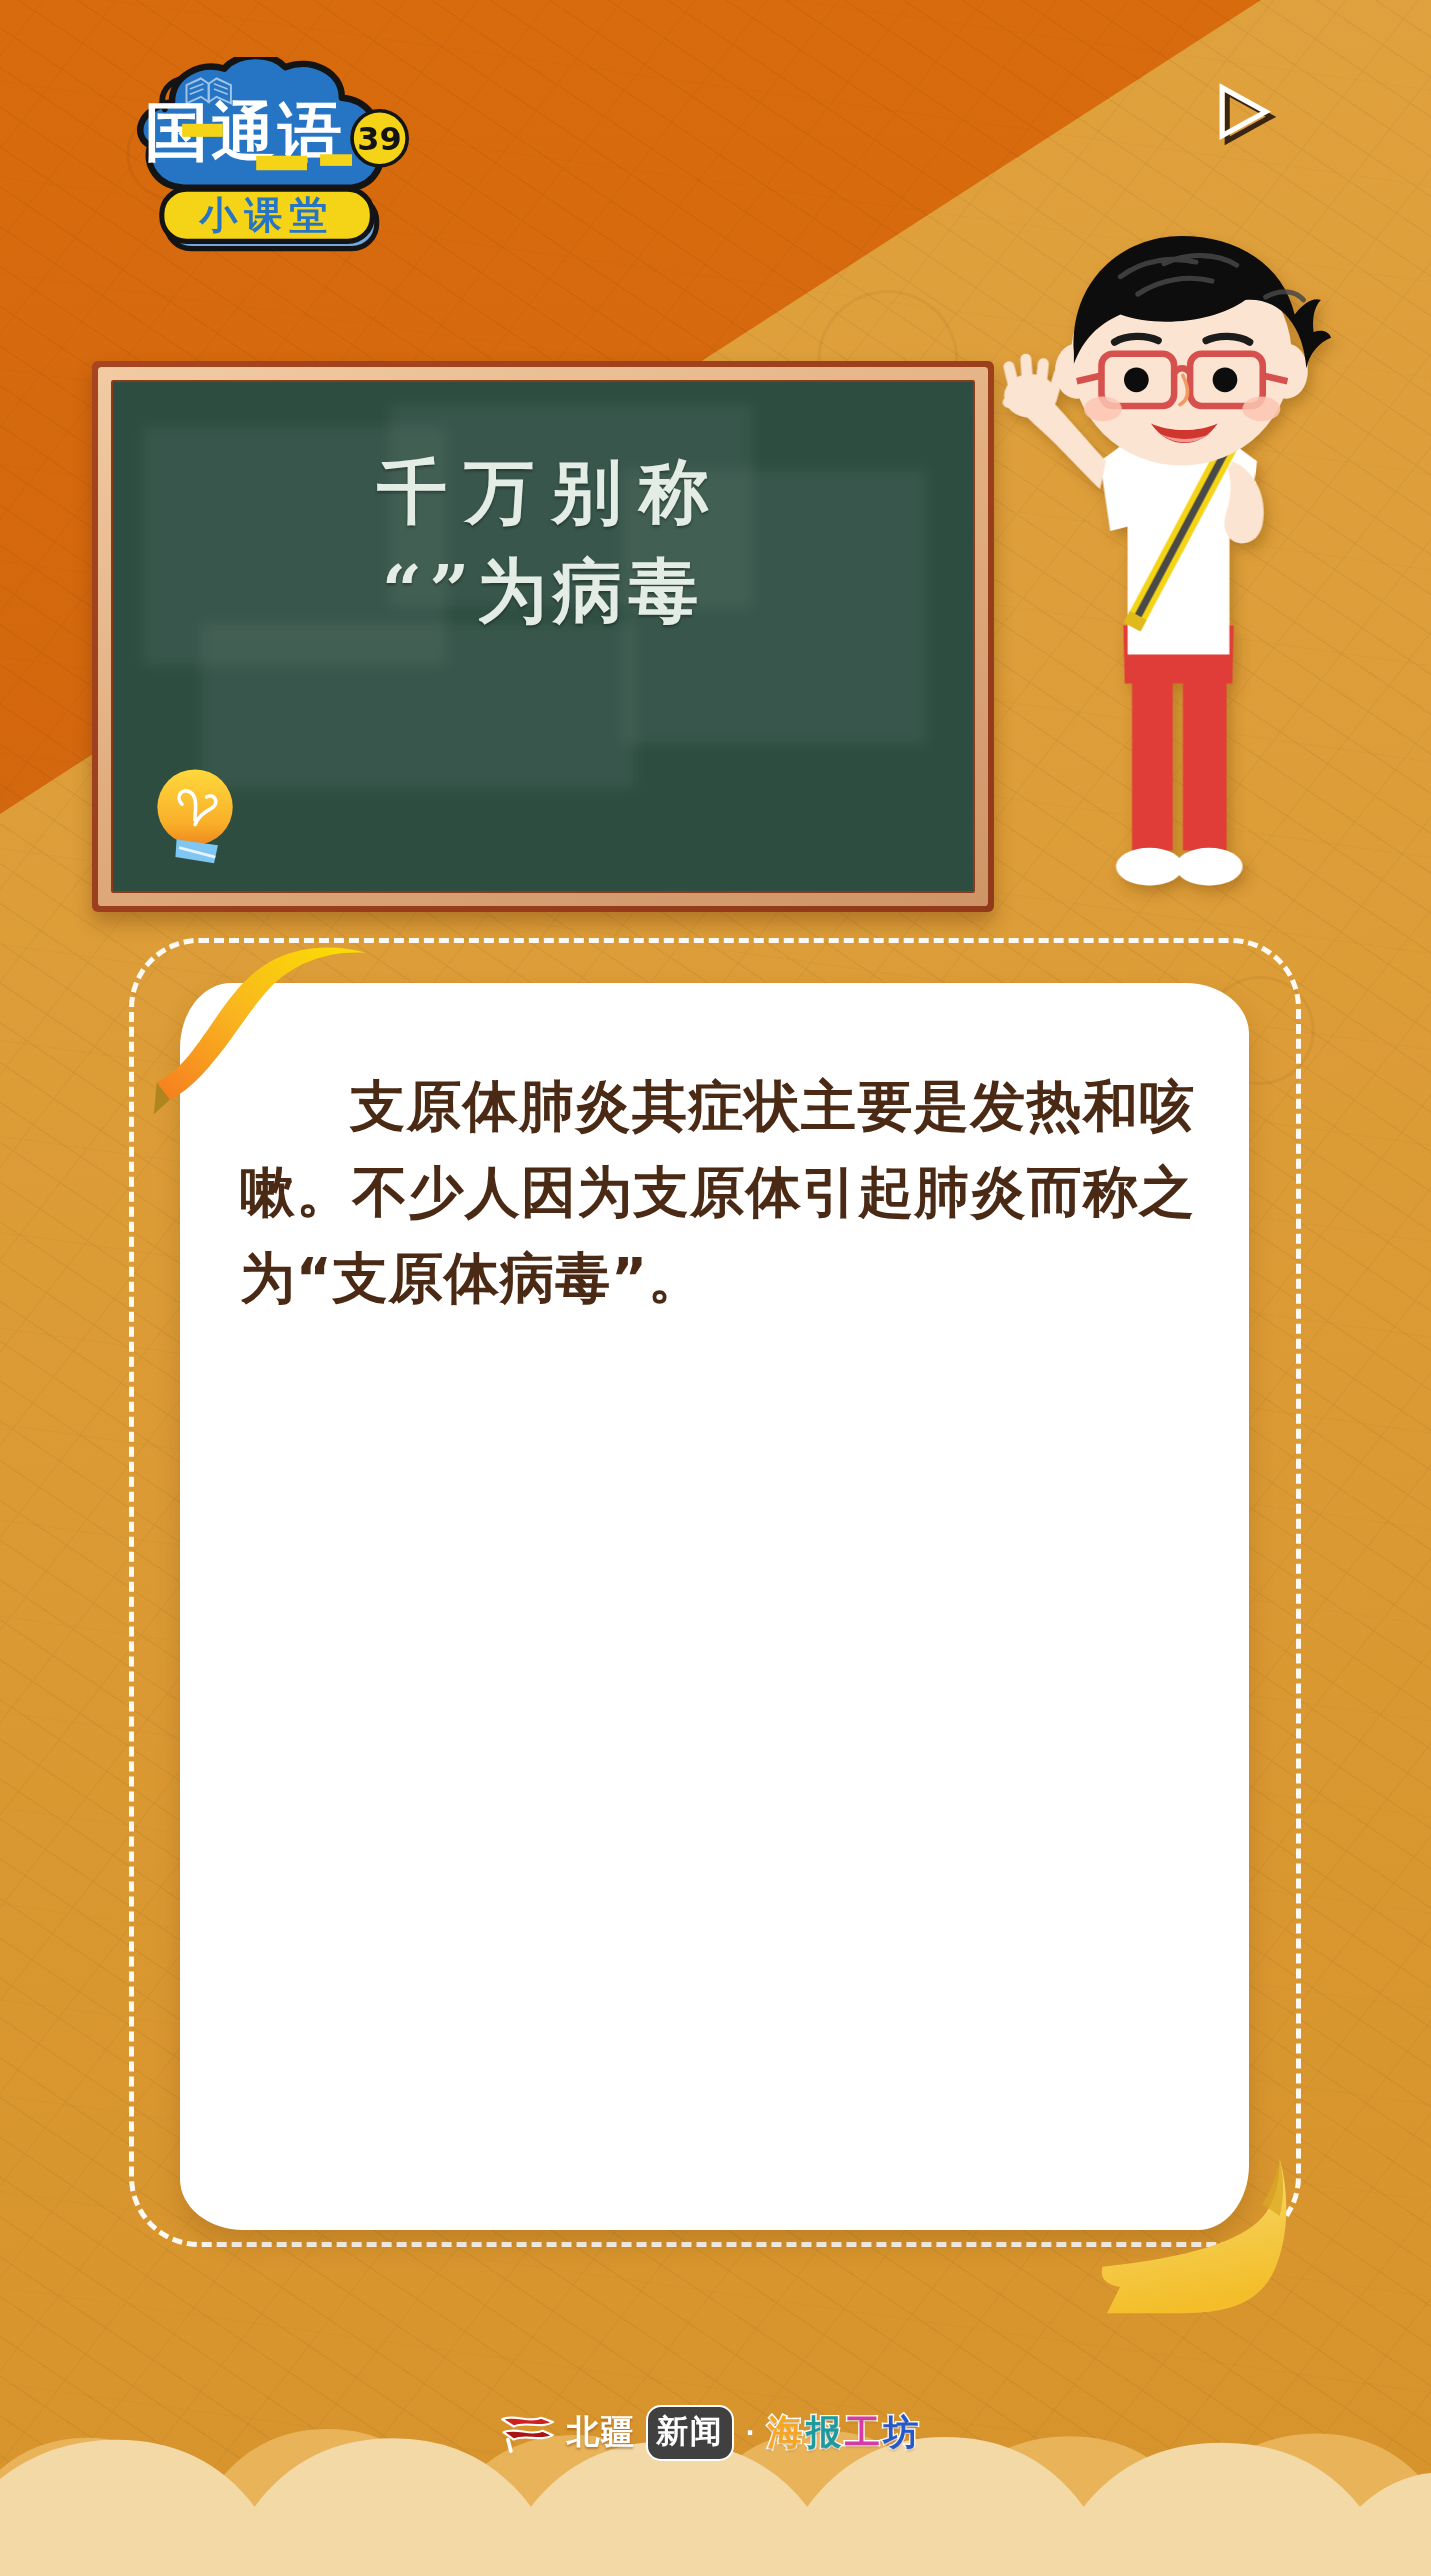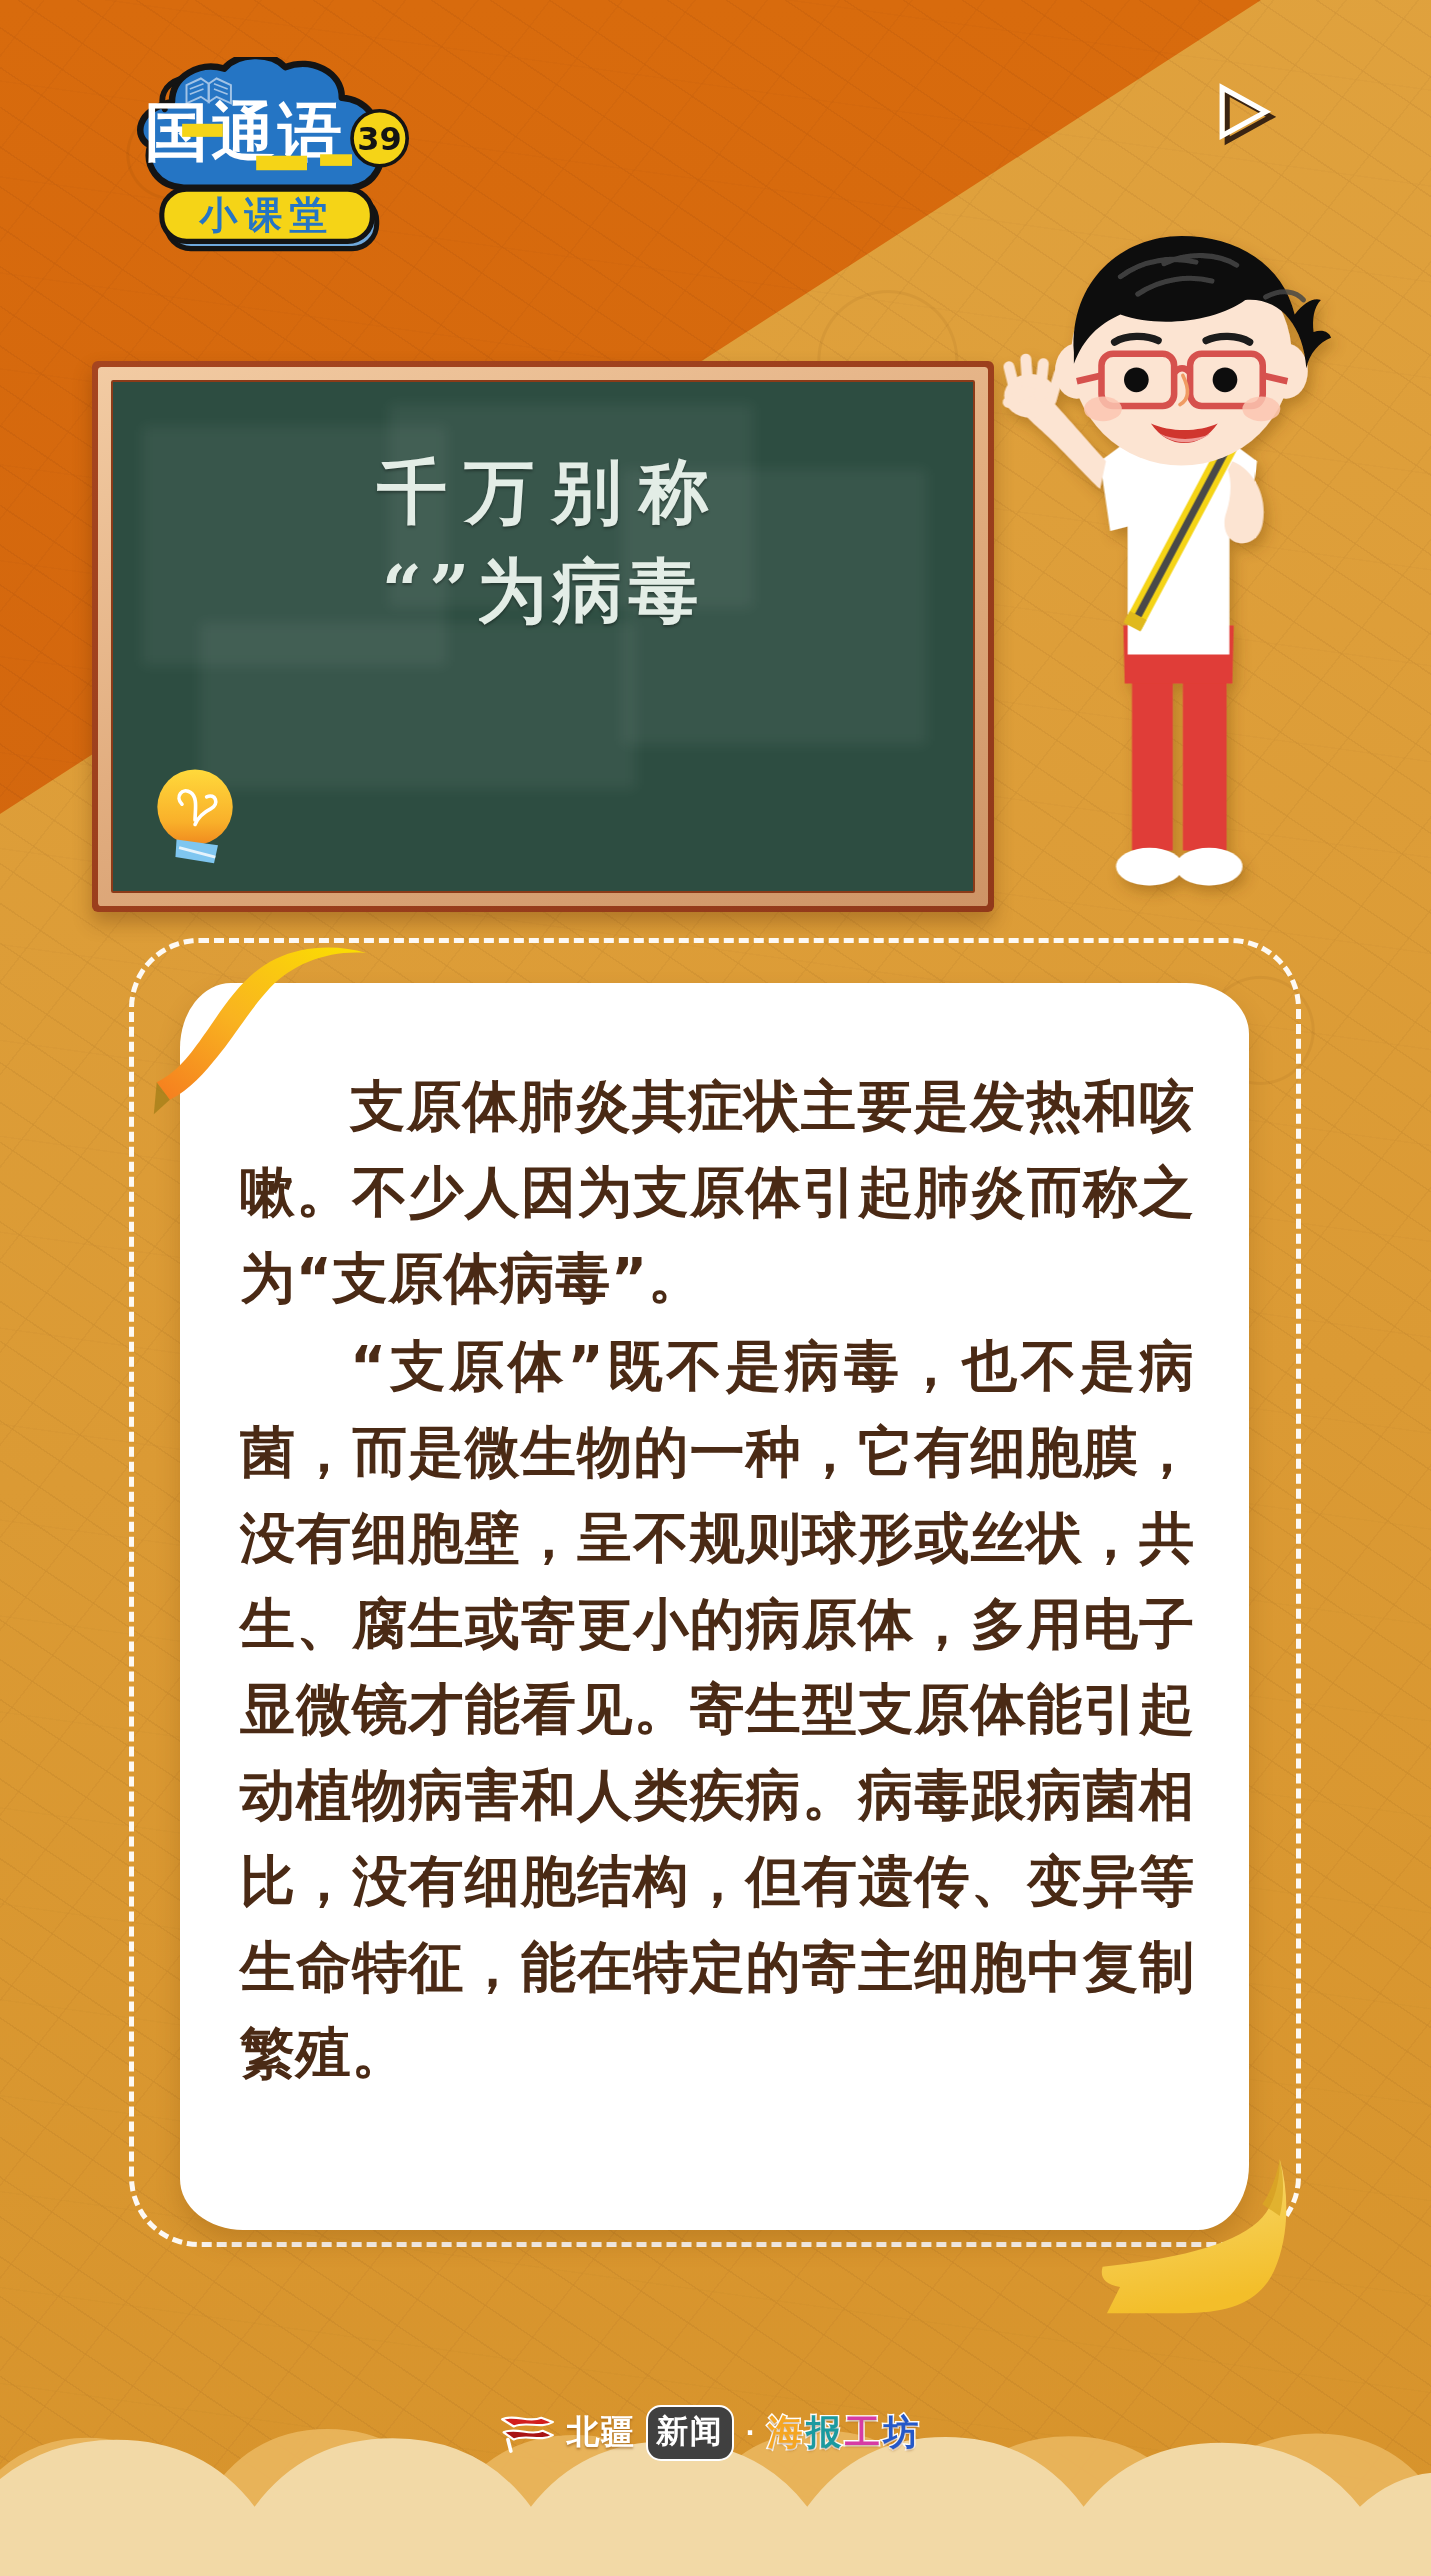--- a/index.html
+++ b/index.html
@@ -353,21 +353,20 @@
         <path d="M250,296 C270,312 300,312 320,296 C300,306 270,306 250,296 Z" fill="#F09A96"></path>
       </g>
     </g>
   </svg>
 
   <div class="card-dashed"></div>
 
   <div class="card">
     <div class="card-body">
       <p>支原体肺炎其症状主要是发热和咳嗽。不少人因为支原体引起肺炎而称之为“支原体病毒”。</p>
-      <p>“支原体”既不是病毒，也不是病菌，而是微生物的一种，它有细胞膜，没有细胞壁，呈不规则球形或丝状，共生、腐生或寄更小的病原体，多用电子显微镜才能看见。寄生型支原体能引起动植物病害和人类疾病。病毒跟病菌相比，没有细胞结构，但有遗传、变异等生命特征，能在特定的寄主细胞中复制繁殖。</p>
     </div>
   </div>
 
   <svg class="ribbon-tl" viewBox="0 0 300 250">
     <defs>
       <linearGradient id="rg1" x1="1" y1="0" x2="0" y2="1">
         <stop offset="0%" stop-color="#FBE000"></stop>
         <stop offset="55%" stop-color="#F9B320"></stop>
         <stop offset="100%" stop-color="#F57C1F"></stop>
       </linearGradient>

